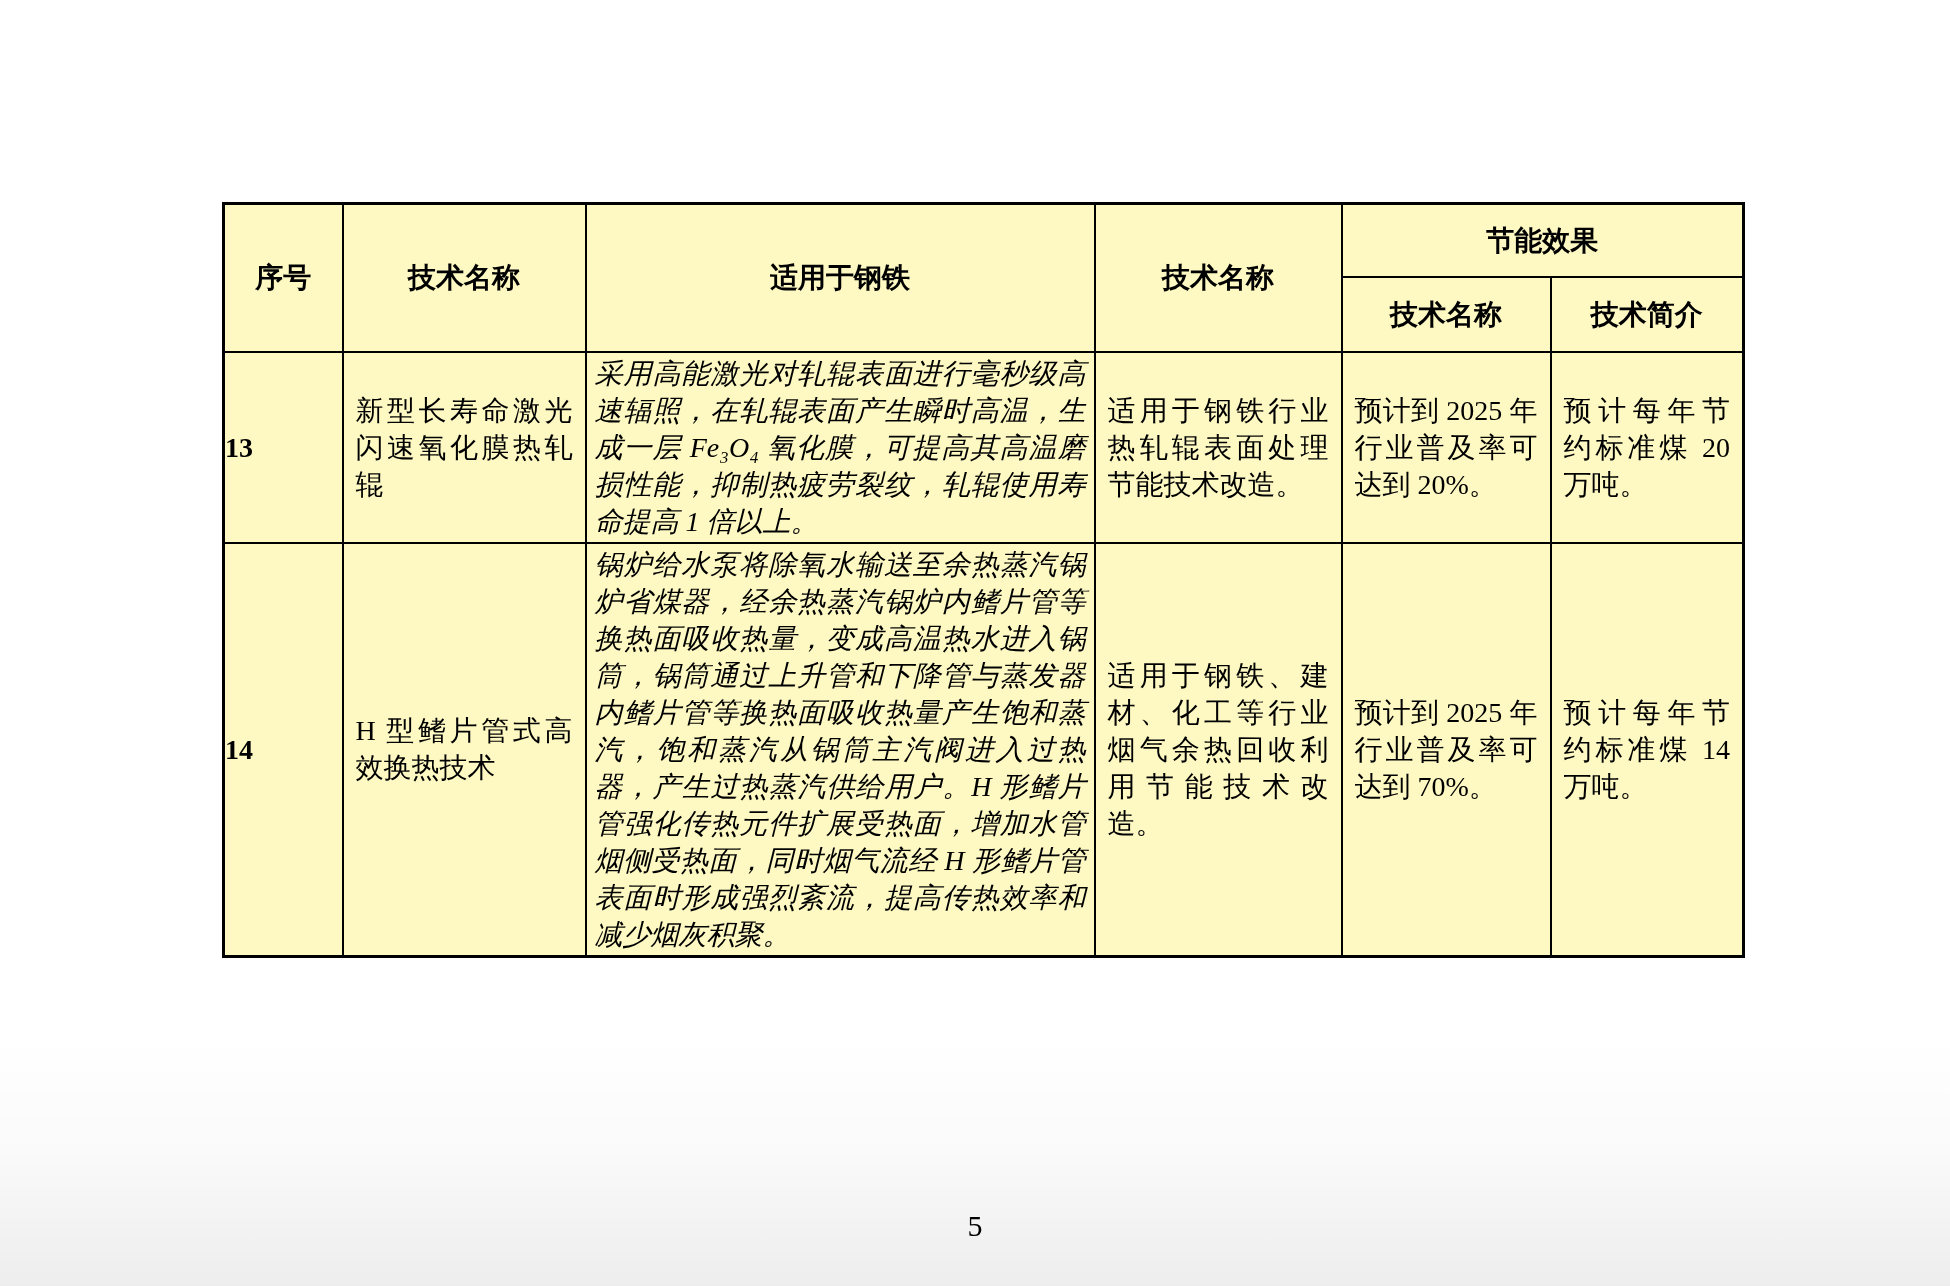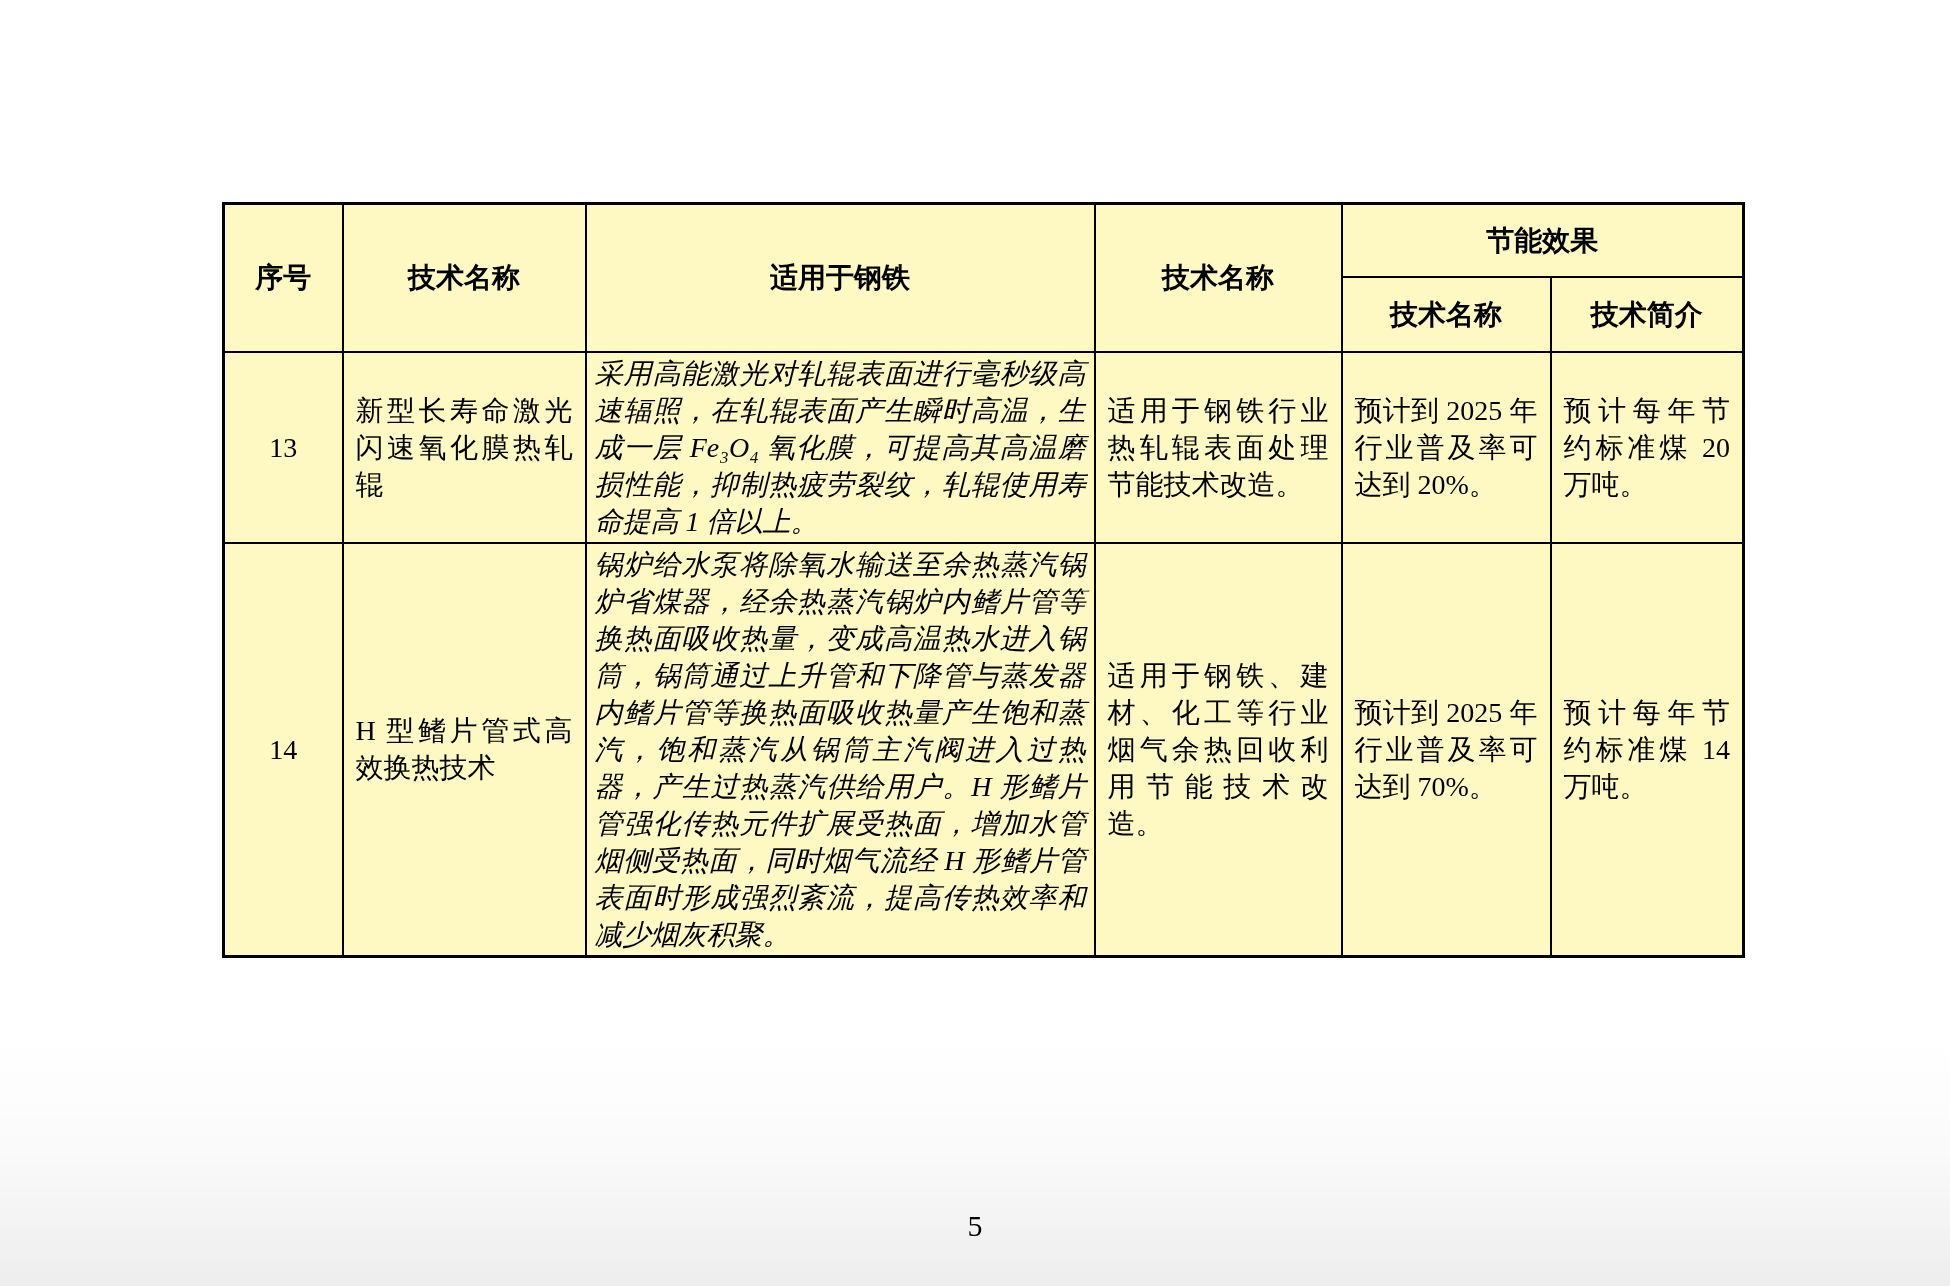--- a/index.html
+++ b/index.html
@@ -38,21 +38,21 @@
     vertical-align: middle;
     background: #fef9c3;
     margin-left: 40px;
   }
   .tech-table th {
     font-weight: bold;
     text-align: center;
     font-size: 28px;
   }
   .tech-table td { padding: 20px 12px; }
-  .tech-table td.cell-no { text-align: center; padding: 0; }
+  .tech-table td.cell-no { padding: 0; font-weight: bold; }
   .tech-table td.cell-justify { text-align: justify; text-justify: inter-character; }
   .tech-table td.cell-intro { padding: 2px 8px; font-style: italic; }
   tr.hdr-top    { height: 73px; }
   tr.hdr-sub    { height: 75px; }
   tr.row-13     { height: 180px; }
   tr.row-14     { height: 405px; }
   .page-number {
     position: absolute;
     left: 0; top: 1208px;
     width: 1950px;

